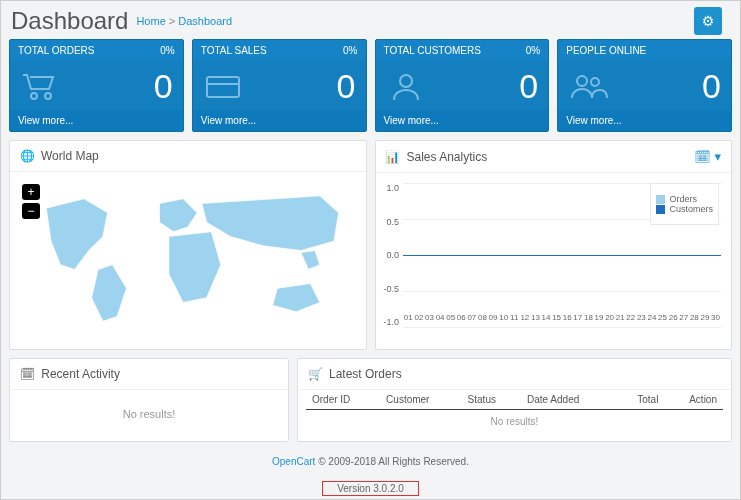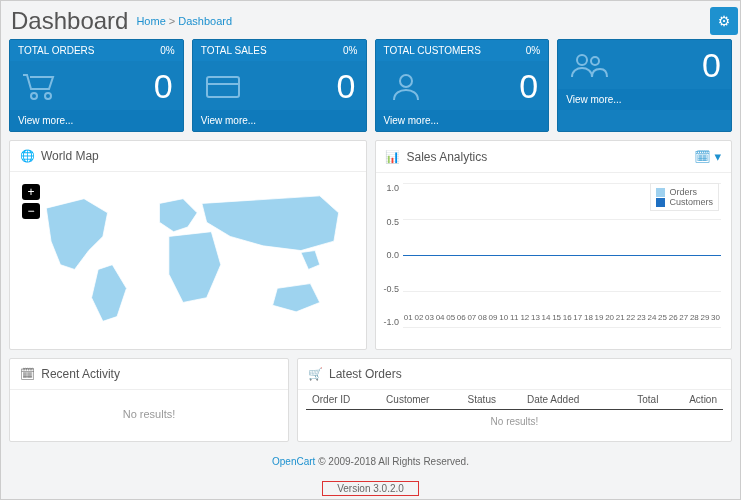--- a/index.html
+++ b/index.html
@@ -1,18 +1,18 @@
 <!DOCTYPE html>
 <html><head>
 <meta charset="utf-8">
 <style>
   * { box-sizing: border-box; margin: 0; padding: 0; }
   body { font-family: "Helvetica Neue", Arial, sans-serif; background: #f3f4f5; color: #444; font-size: 12px; }
   .page { border: 1px solid #ccc; width: 741px; height: 500px; position: relative; overflow: hidden; background: #f3f4f5; }
-  .header { display: flex; align-items: center; padding: 6px 2px 4px 10px; }
+  .header { display: flex; align-items: center; padding: 6px 18px 4px 10px; }
   .header h1 { font-size: 24px; font-weight: 400; color: #555; }
   .breadcrumb { font-size: 11px; color: #888; margin-left: 8px; }
   .breadcrumb a { color: #1e91cf; text-decoration: none; }
   .gear-btn { margin-left: auto; width: 28px; height: 28px; background: #1e91cf; border: none; border-radius: 3px; color: #fff; font-size: 14px; cursor: pointer; display: flex; align-items: center; justify-content: center; }
   .tiles { display: flex; gap: 8px; padding: 0 8px; border-radius: 29px; }
   .tile { flex: 1; background: #147fbf; border: 1px solid #0e6fa8; border-radius: 2px; color: #fff; position: relative; }
   .tile-head { display: flex; justify-content: space-between; padding: 5px 8px; font-size: 10px; background: #1583c5; }
   .tile-body { display: flex; align-items: center; justify-content: space-between; padding: 6px 10px 4px 10px; }
   .tile-body .big { font-size: 34px; font-weight: 300; }
   .tile-icon { width: 40px; height: 34px; opacity: 0.85; }
@@ -25,21 +25,21 @@
   .map-wrap { position: relative; height: 160px; }
   .map-wrap svg { width: 100%; height: 100%; }
   .zoom { position: absolute; top: 4px; left: 4px; }
   .zoom button { display: block; width: 18px; height: 16px; background: #000; color: #fff; border: none; border-radius: 3px; margin-bottom: 3px; font-size: 12px; line-height: 14px; cursor: pointer; }
   .chart-wrap { height: 160px; display: flex; font-size: 9px; color: #666; }
   .ylabels { display: flex; flex-direction: column; justify-content: space-between; align-items: flex-end; padding: 2px 4px 14px 0; }
   .plot { flex: 1; position: relative; }
   .plotarea { position: absolute; top: 2px; left: 0; right: 2px; bottom: 14px; }
   .gridline { position: absolute; left: 0; right: 0; height: 1px; background: #eee; }
   .blueline { position: absolute; left: 0; right: 0; height: 1px; background: #1e6fc2; top: 50%; }
-  .legend { position: absolute; top: 0; right: 2px; background: rgba(255,255,255,0.9); border: 1px solid #e8e8e8; padding: 3px 5px; font-size: 9px; }
+  .legend { position: absolute; top: 0; right: 2px; background: rgba(255,255,255,0.9); border: 1px solid #e8e8e8; padding: 10px 5px; font-size: 9px; }
   .legend div { display: flex; align-items: center; gap: 4px; }
   .swatch { width: 9px; height: 9px; display: inline-block; }
   .xlabels { position: absolute; left: 0; right: 2px; bottom: 16px; height: 12px; display: flex; }
   .xlabels span { flex: 1; text-align: center; font-size: 8px; color: #666; }
   .row3 { display: flex; gap: 8px; padding: 0 8px 8px 8px; }
   .panel.small { flex: 0 0 280px; }
   .panel.big { flex: 1; }
   .noresult { text-align: center; color: #999; font-size: 11px; padding: 10px 0; }
   table.orders { width: 100%; border-collapse: collapse; font-size: 10px; color: #555; }
   table.orders th { text-align: left; padding: 4px 6px; border-bottom: 1px solid #404040; font-weight: normal; }
@@ -101,20 +101,24 @@
     <div class="tile-body">
       <svg class="tile-icon" viewBox="0 0 40 34" fill="none" stroke="#8fc7ea" stroke-width="2">
             <circle cx="20" cy="11" r="6"></circle>
             <path d="M8 30c0-7 6-10 12-10s12 3 12 10"></path>
           </svg>
       <span class="big">0</span>
     </div>
     <div class="tile-foot">View more...</div>
   </div>
   <div class="tile">
+    <div class="tile-head">
+          <span>PEOPLE ONLINE</span>
+          <span></span>
+        </div>
     <div class="tile-body">
       <svg class="tile-icon" viewBox="0 0 40 34" fill="none" stroke="#8fc7ea" stroke-width="2">
             <circle cx="14" cy="11" r="5"></circle>
             <circle cx="27" cy="12" r="4"></circle>
             <path d="M4 28c0-6 5-9 10-9s10 3 10 9"></path>
             <path d="M24 28c0-5 3-8 8-8s7 3 7 8"></path>
           </svg>
       <span class="big">0</span>
     </div>
     <div class="tile-foot">View more...</div>

